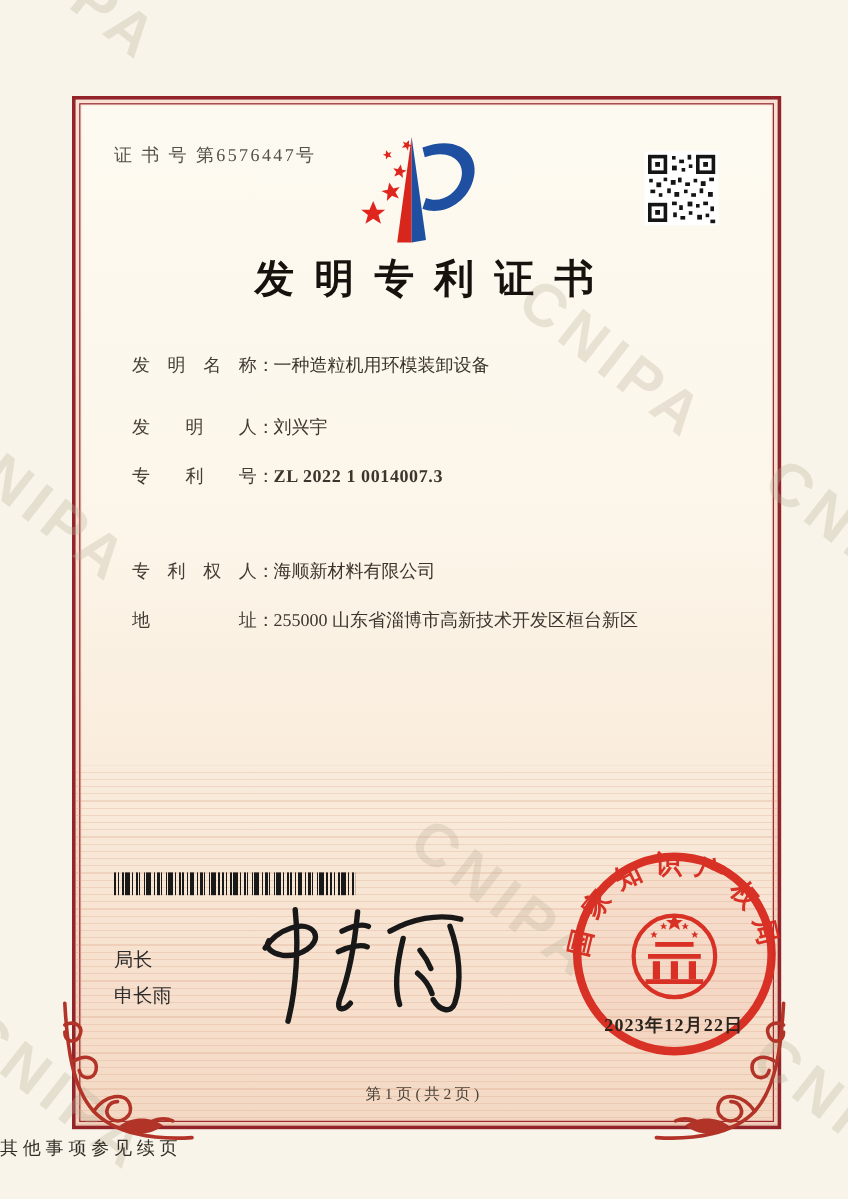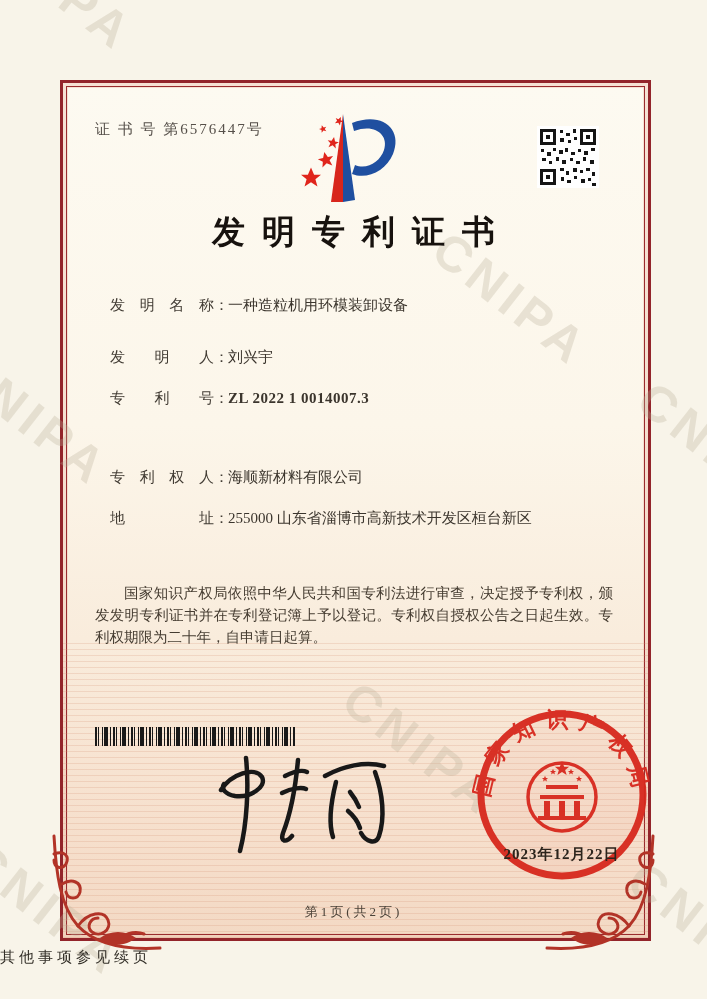--- a/index.html
+++ b/index.html
@@ -206,25 +206,28 @@
     <span class="flabel">专利号</span><span class="fcolon">：</span><span class="fvalue num">ZL 2022 1 0014007.3</span>
   </div>
   <div class="frow" style="top:467px">
     <span class="flabel">专利权人</span><span class="fcolon">：</span><span class="fvalue">海顺新材料有限公司</span>
   </div>
   <div class="frow" style="top:508px">
     <span class="flabel">地址</span><span class="fcolon">：</span><span class="fvalue">255000 山东省淄博市高新技术开发区桓台新区</span>
   </div>
 
   <div class="paras">
-    <p>国家知识产权局依照中华人民共和国专利法进行审查，决定授予专利权，颁发发明专利证书并在专利登记簿上予以登记。专利权自授权公告之日起生效。专利权期限为二十年，自申请日起算。</p>
   </div>
 
   <div class="barcode"></div>
 
+  <div class="director-block">
+    <div>局长</div>
+    <div>申长雨</div>
+  </div>
 
   <svg class="signature" width="215" height="120" viewBox="0 0 215 120">
     <g fill="none" stroke="#181818" stroke-width="4.5" stroke-linecap="round" stroke-linejoin="round">
       <path d="M26,52 C36,36 60,28 67,39 C72,49 55,60 40,58 C30,56 26,51 29,46"></path>
       <path d="M51,20 C54,48 52,86 45,113"></path>
       <path d="M90,38 C100,33 108,32 112,34"></path>
       <path d="M87,55 C97,50 107,49 111,51"></path>
       <path d="M103,22 C101,44 97,72 88,95 C85,104 91,105 97,98"></path>
       <path d="M130,38 C148,28 170,23 189,28"></path>
       <path d="M141,44 C136,64 133,84 138,99"></path>

